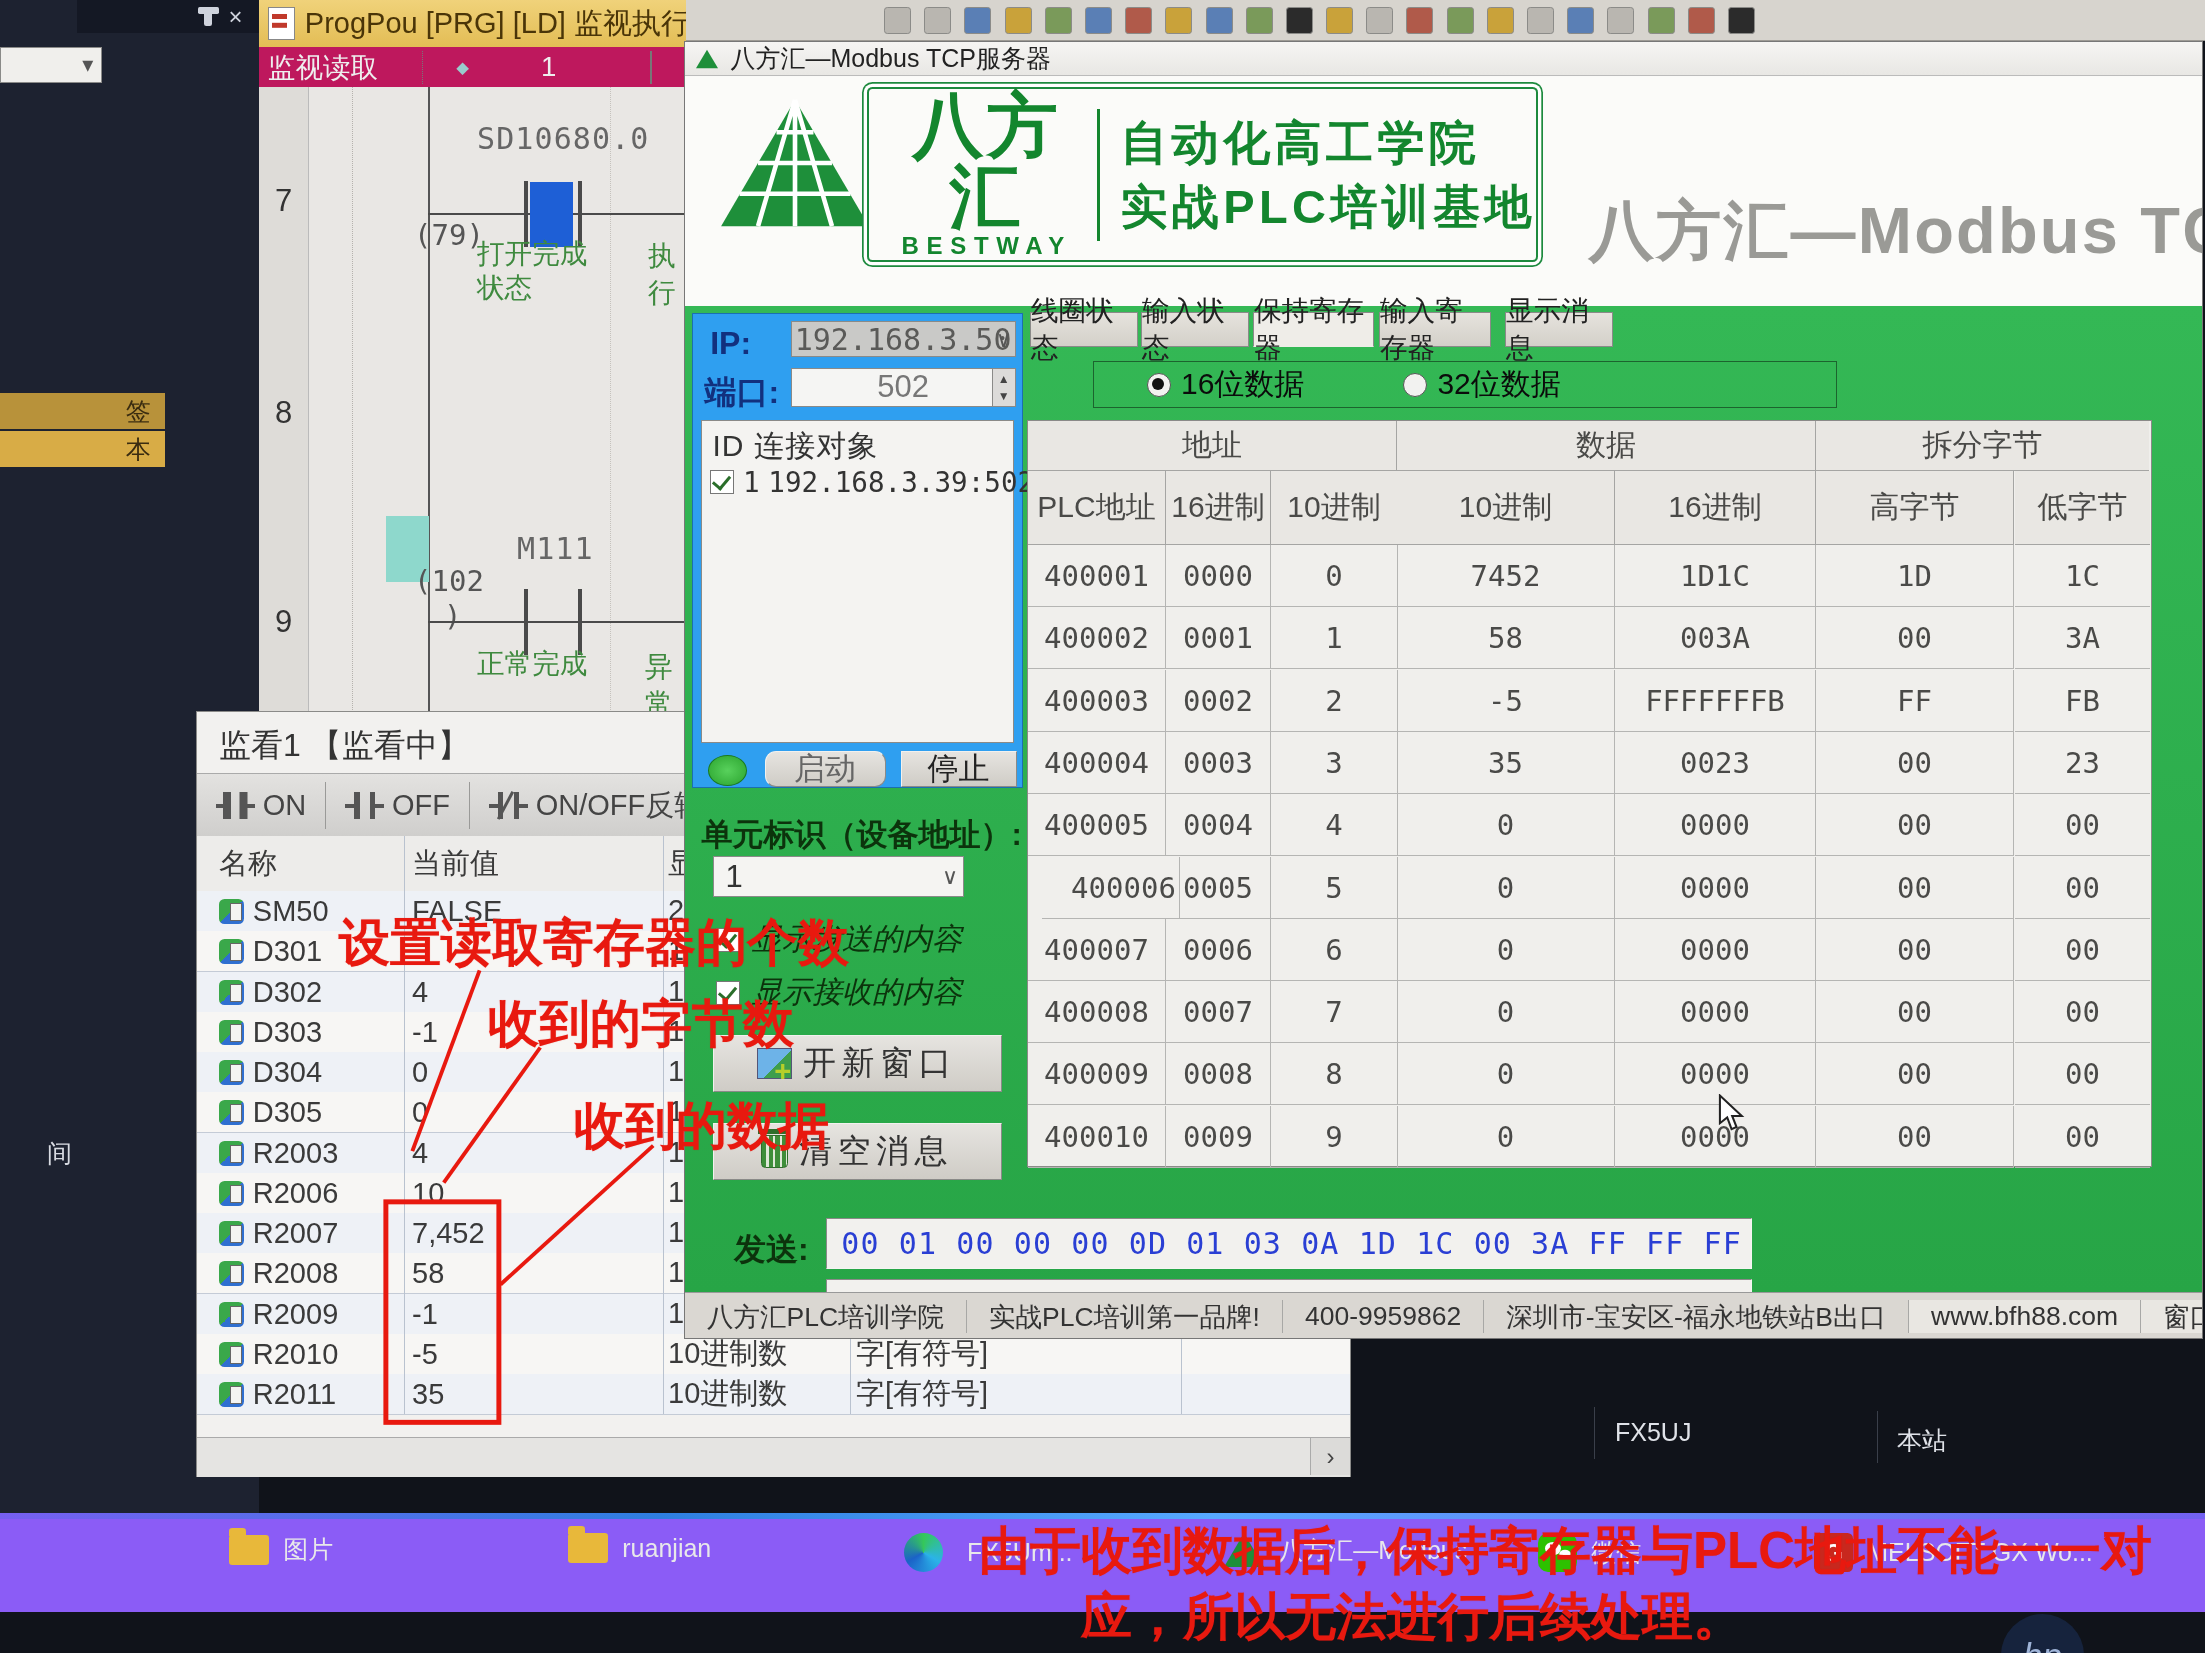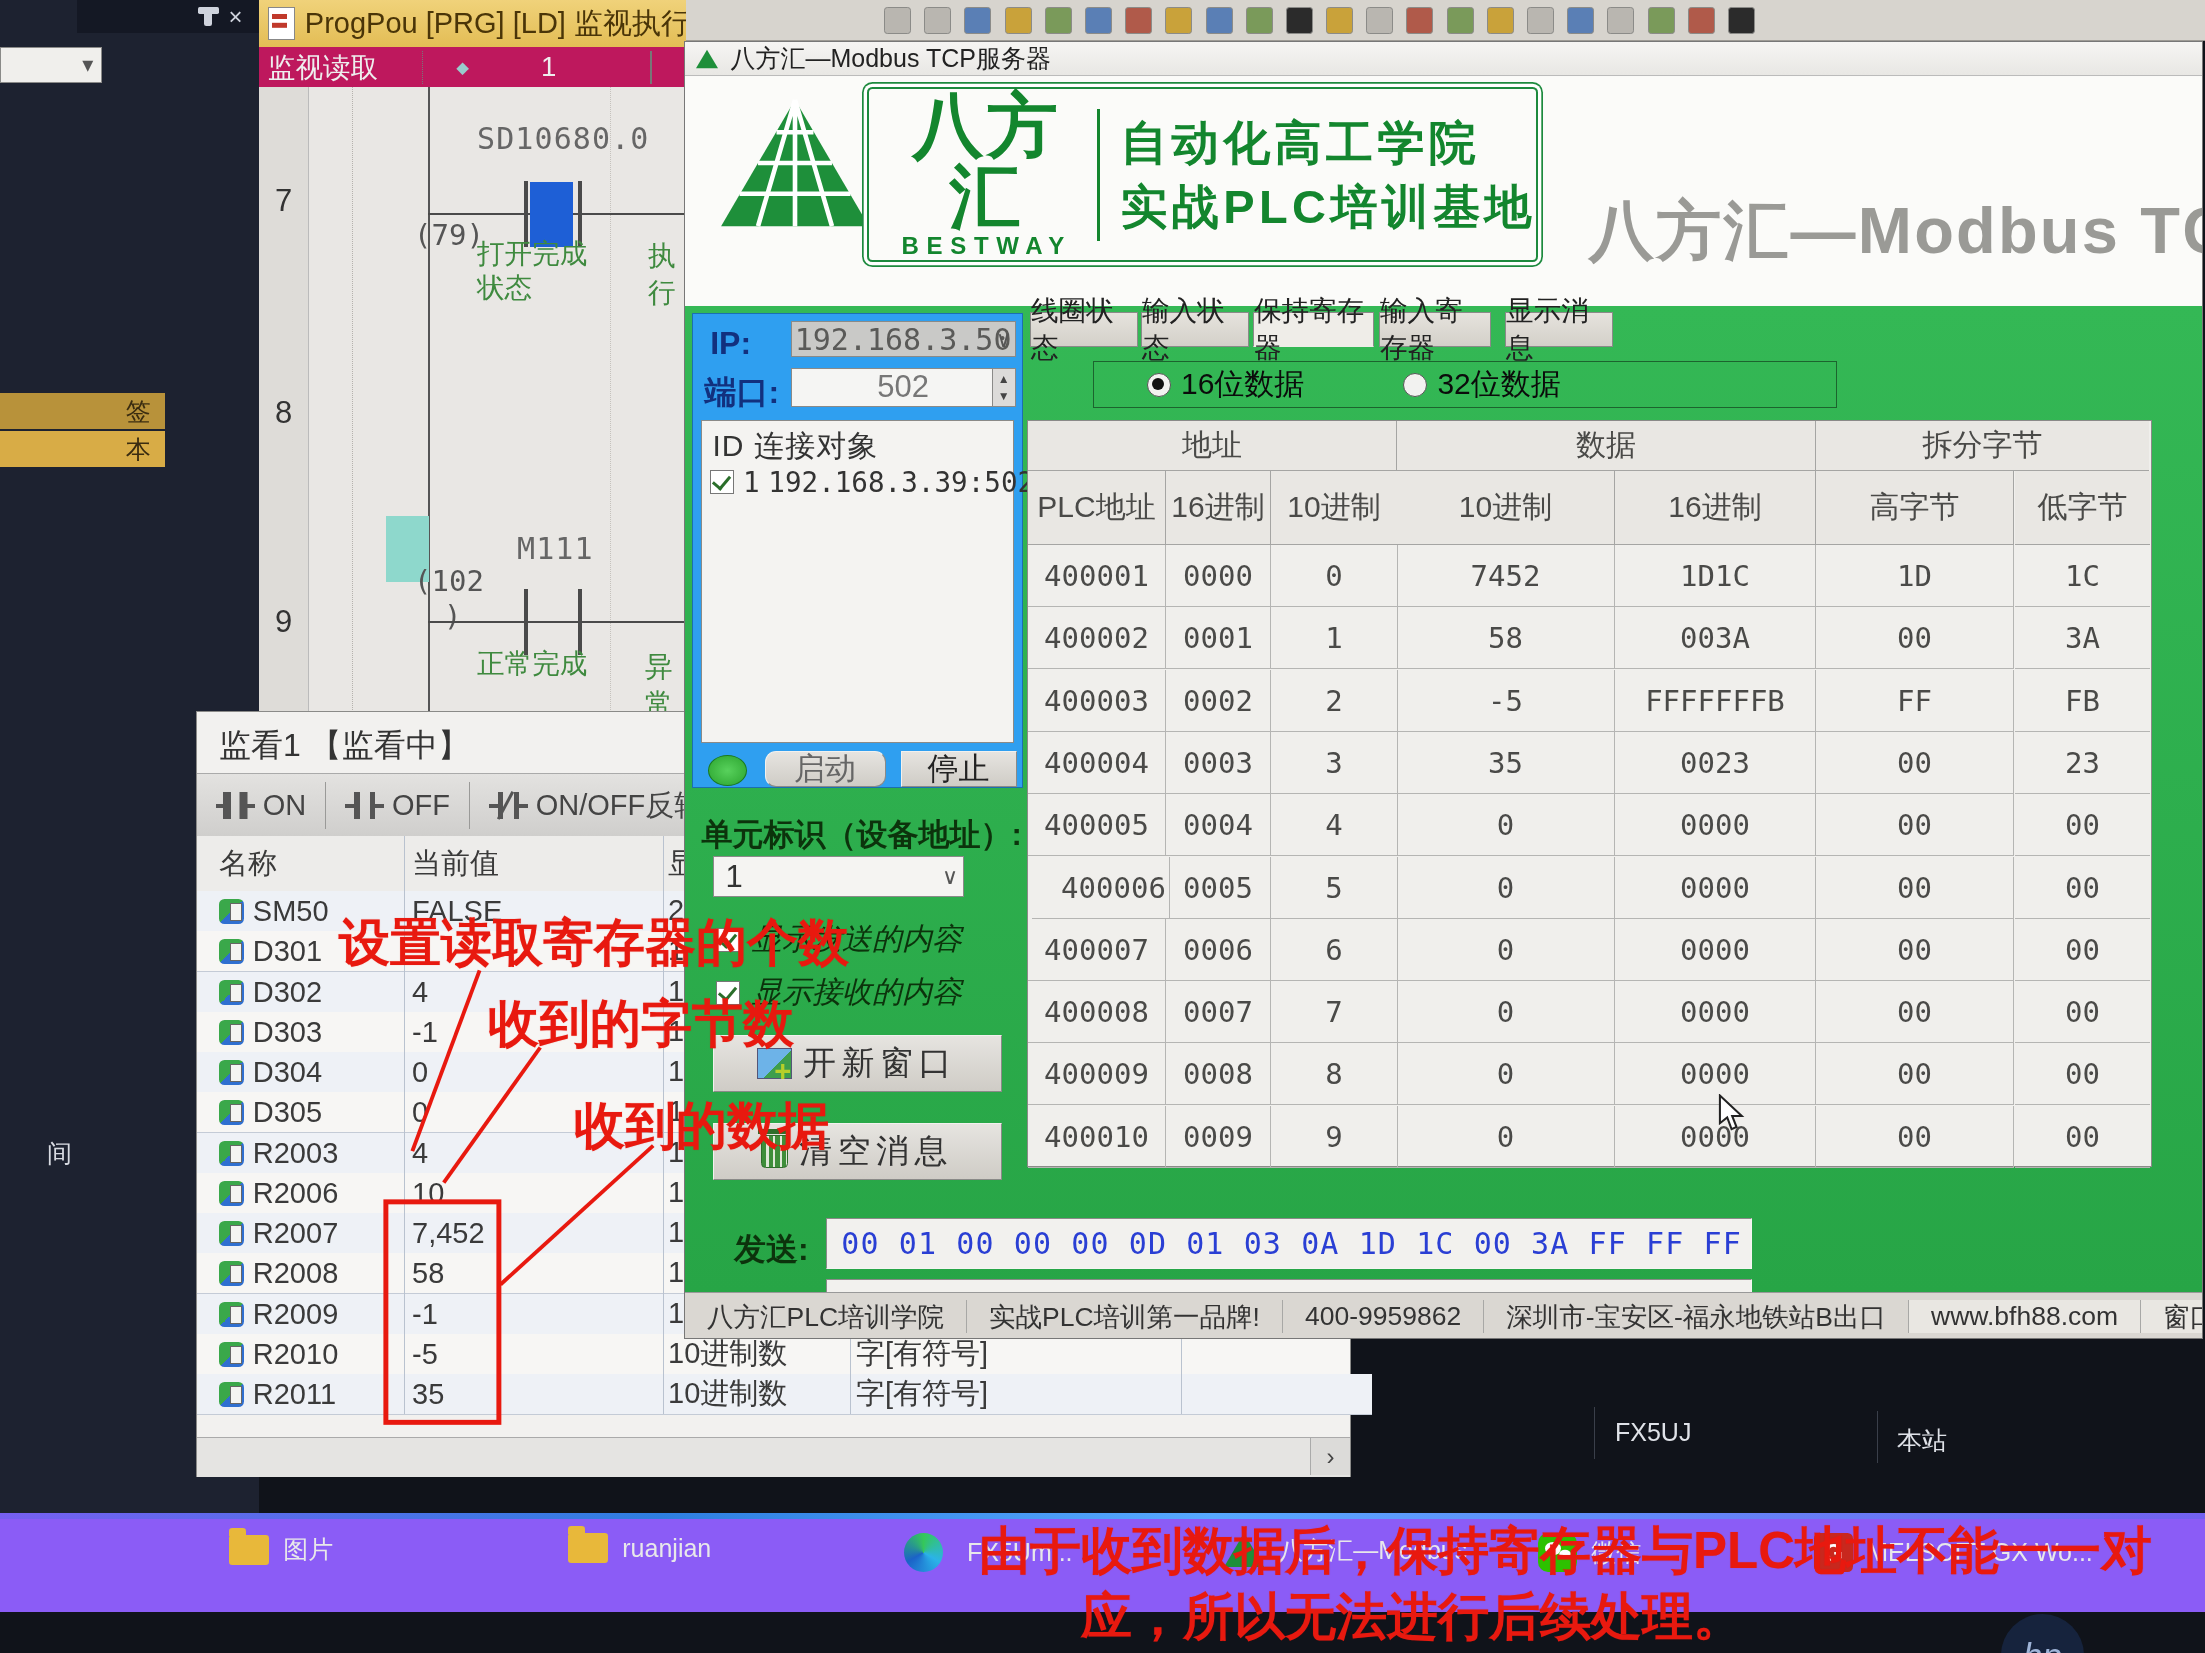--- a/index.html
+++ b/index.html
@@ -373,21 +373,21 @@
           <div class="w-row even" style="top: 498px;">
             <span class="wv wc0">
               <span class="dev-ico"></span>
               <span>R2010</span>
             </span>
             <span class="wv wc1">-5</span>
             <span class="wv wc2">10进制数</span>
             <span class="wv wc3">字[有符号]</span>
           </div>
 
-          <div class="w-row odd" style="top: 538px; padding-left: 22px;">
+          <div class="w-row odd" style="top: 538px;">
             <span class="wv wc0">
               <span class="dev-ico"></span>
               <span>R2011</span>
             </span>
             <span class="wv wc1">35</span>
             <span class="wv wc2">10进制数</span>
             <span class="wv wc3">字[有符号]</span>
           </div>
         </div>
       <div class="w-vline" style="left:207px;"></div>
@@ -569,21 +569,21 @@
               <span class="mcell" style="left:0;width:138px;">400005</span>
               <span class="mcell" style="left:138px;width:105px;">0004</span>
               <span class="mcell" style="left:243px;width:127px;">4</span>
               <span class="mcell" style="left:369px;width:218px;">0</span>
               <span class="mcell" style="left:587px;width:201px;">0000</span>
               <span class="mcell" style="left:788px;width:198px;">00</span>
               <span class="mcell" style="left:987px;width:135px;border-right:none;">00</span>
             </div>
 
             <div class="mrow" style="top: 436px;">
-              <span class="mcell" style="left:4px;width:138px;padding-left:26px;">400006</span>
+              <span class="mcell" style="left:14px;width:138px;padding-left:26px;">400006</span>
               <span class="mcell" style="left:138px;width:105px;">0005</span>
               <span class="mcell" style="left:243px;width:127px;">5</span>
               <span class="mcell" style="left:369px;width:218px;">0</span>
               <span class="mcell" style="left:587px;width:201px;">0000</span>
               <span class="mcell" style="left:788px;width:198px;">00</span>
               <span class="mcell" style="left:987px;width:135px;border-right:none;">00</span>
             </div>
 
             <div class="mrow" style="top: 498px;">
               <span class="mcell" style="left:0;width:138px;">400007</span>

